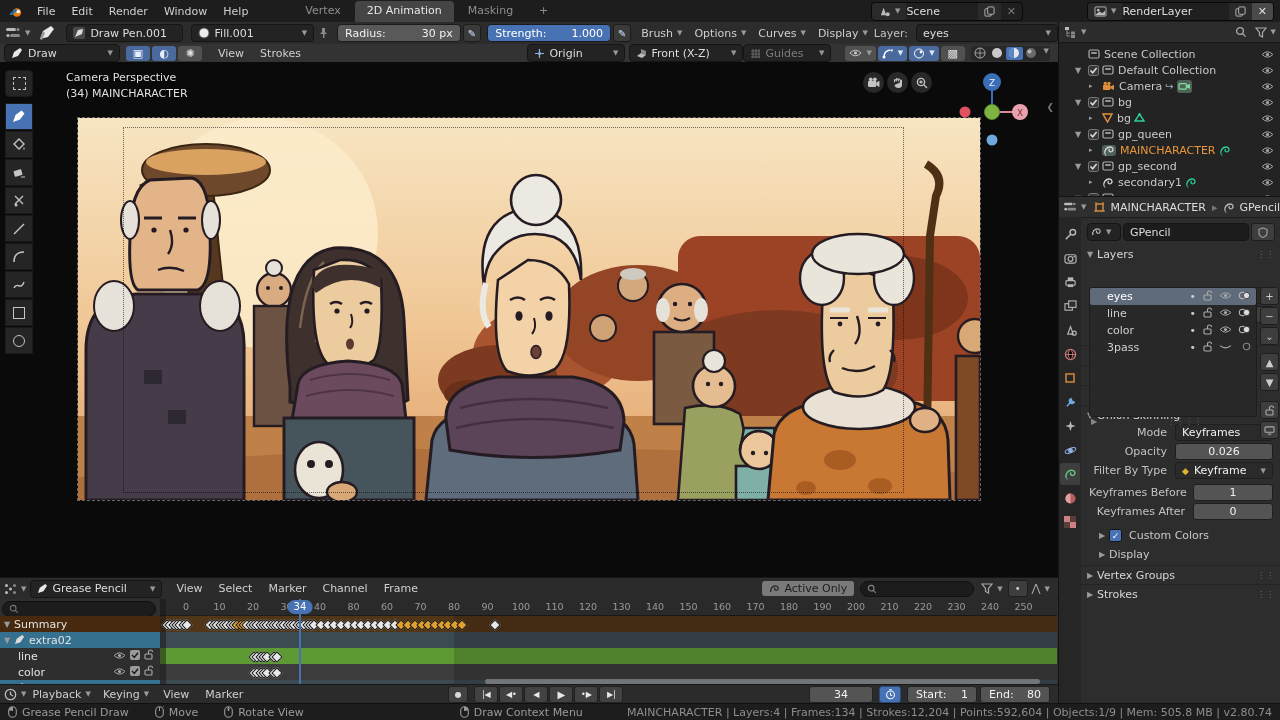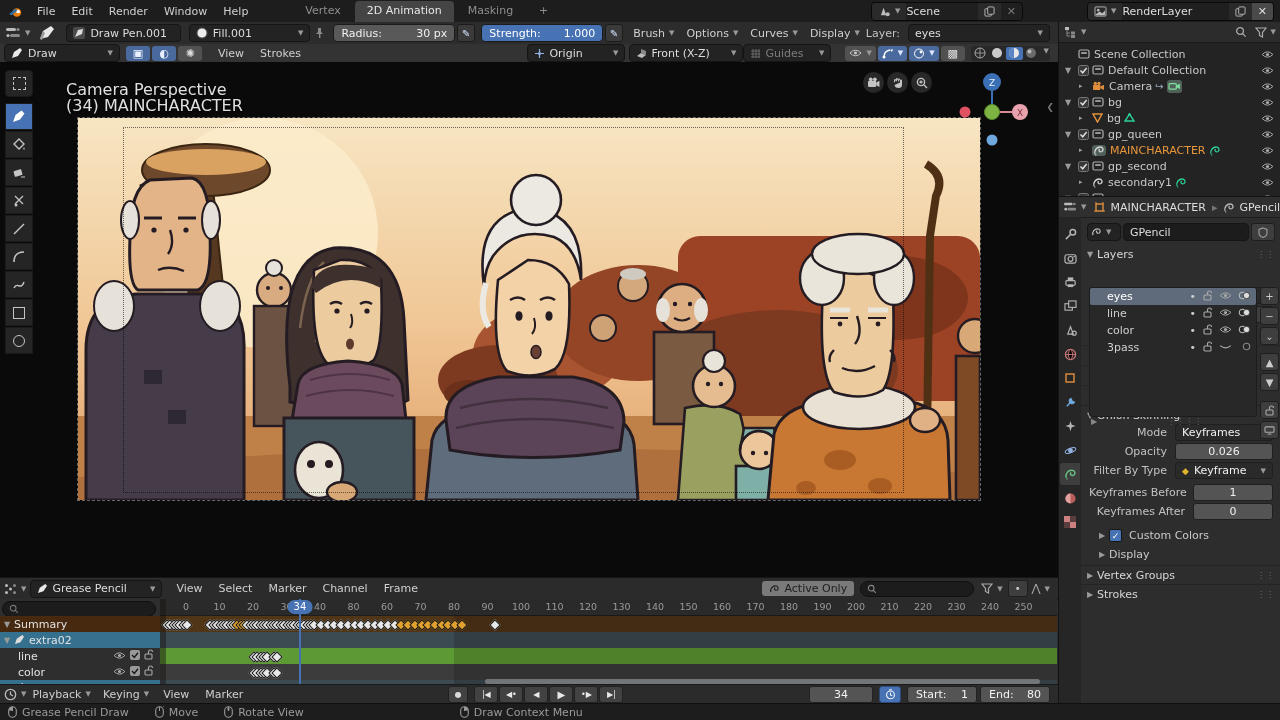--- a/index.html
+++ b/index.html
@@ -36,32 +36,32 @@
   .vph-btn.blue{background:#4a6a9e;color:#e8f0ff;}
   .vph-btn.gray{background:#515151;color:#ddd;}
   .shade-group{display:flex;background:#282828;border-radius:3px;padding:1px;}
   .shade{width:17px;height:13px;border-radius:2px;display:flex;align-items:center;justify-content:center;}
   .shade.active{background:#4772b3;}
 
   
   #viewport{left:0;top:62px;width:1058px;height:515px;background:#0a0a0a;overflow:hidden;}
   #camera-frame{left:78px;top:56px;width:902px;height:382px;outline:1px dashed rgba(255,255,255,.38);}
   #safe-rect{left:45px;top:9px;right:76px;bottom:7px;border:1px dotted rgba(0,0,0,.55);}
-  #vp-overlay{left:66px;top:20px;color:#e0e0e0;font-size:16px;line-height:16px;text-shadow:0 1px 2px #000;}
+  #vp-overlay{left:66px;top:8px;color:#e0e0e0;font-size:11px;line-height:16px;text-shadow:0 1px 2px #000;}
   #toolbar{left:5px;top:8px;width:28px;}
   .tool-btn{width:26px;height:25px;background:rgba(40,40,40,.92);border:1px solid #1a1a1a;margin-bottom:1px;
             display:flex;align-items:center;justify-content:center;color:#c4c4c4;}
   .tool-btn:first-child{border-radius:4px 4px 0 0;margin-bottom:6px;border-radius:4px;}
   .tool-btn.active{background:#4772b3;color:#fff;}
   .nav-circle{width:21px;height:21px;border-radius:50%;background:rgba(46,46,46,.85);display:flex;align-items:center;justify-content:center;margin-left:3px;}
 
   
   #outliner{left:1058px;top:22px;width:222px;height:174px;background:#232323;border-left:1px solid #131313;}
   #outliner-header{height:20px;background:#2c2c2c;border-bottom:1px solid #181818;display:flex;align-items:center;padding:0 5px;}
-  .ol-row{height:16px;display:flex;align-items:center;padding-left:6px;white-space:nowrap;}
+  .ol-row{height:16px;display:flex;align-items:center;padding-left:16px;white-space:nowrap;}
   .ol-row .lbl{margin-left:4px;color:#c8c8c8;}
   .ol-row .lbl.sel{color:#e8973c;}
   .ol-row .spacer{flex:1;}
   .tri{color:#9a9a9a;font-size:8px;width:10px;display:inline-block;}
   .ol-badge{margin-left:3px;display:inline-flex;}
   .hl-box{background:#50615a;border-radius:3px;padding:0 1px;}
 
   
   #properties{left:1058px;top:196px;width:222px;height:507px;background:#2d2d2d;border-left:1px solid #131313;border-top:1px solid #131313;}
   #prop-breadcrumb{height:20px;background:#2f2f2f;border-bottom:1px solid #1c1c1c;display:flex;align-items:center;padding:0 4px;white-space:nowrap;}
@@ -221,21 +221,21 @@
     <span>Strength:</span>
     <span>1.000</span>
     </span>
   <span class="sq-btn" style="margin-left:2px">✎</span>
   <span id="popover-row" class="flex" style="margin-left:4px">
       <span class="popover">Brush <span class="chev">▼</span></span>
       <span class="popover">Options <span class="chev">▼</span></span>
       <span class="popover">Curves <span class="chev">▼</span></span>
       <span class="popover">Display <span class="chev">▼</span></span>
     </span>
-  <span class="flex" style="margin-left:auto;margin-right:8px">
+  <span class="flex" style="margin-left:auto;">
     <span style="color:#c2c2c2;margin-right:8px">Layer:</span>
     <span class="widget" style="width:128px">
       <span style="flex:1">eyes</span>
       <span class="chev">▼</span>
       </span>
   </span>
 </div>
 
 <div id="vp-header" class="abs flex">
   <span class="widget" style="width:102px;margin-left:4px">
@@ -1441,13 +1441,14 @@
         <span class="icon-svg">
           <svg width="9" height="12" viewBox="0 0 9 12">
             <rect x="0.7" y="0.7" width="7.6" height="10.6" rx="3.8" fill="none" stroke="#9a9a9a" stroke-width="1.1"></rect>
             <line x1="4.5" y1="1.2" x2="4.5" y2="5" stroke="#9a9a9a"></line>
             <path d="M8 4.5 V4 a3.5 3.5 0 0 0-3.5-3.3 V4.8z" fill="#9a9a9a"></path>
           </svg>
         </span>
         <span class="t">Draw Context Menu</span>
       </span>
     </span>
+  <span style="margin-left:auto;color:#8d8d8d">MAINCHARACTER | Layers:4 | Frames:134 | Strokes:12,204 | Points:592,604 | Objects:1/9 | Mem: 505.8 MB | v2.80.74</span>
 </div>
 
 </body></html>

